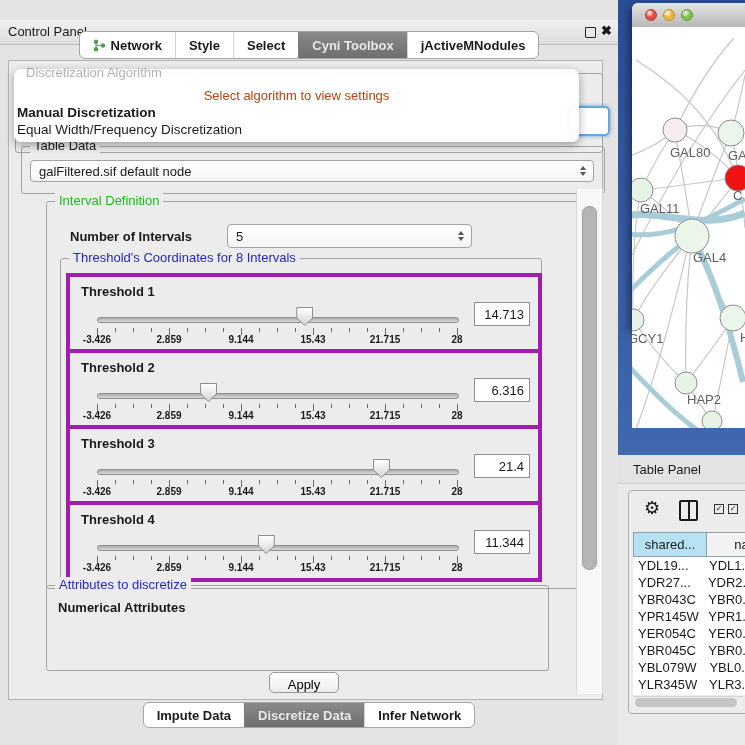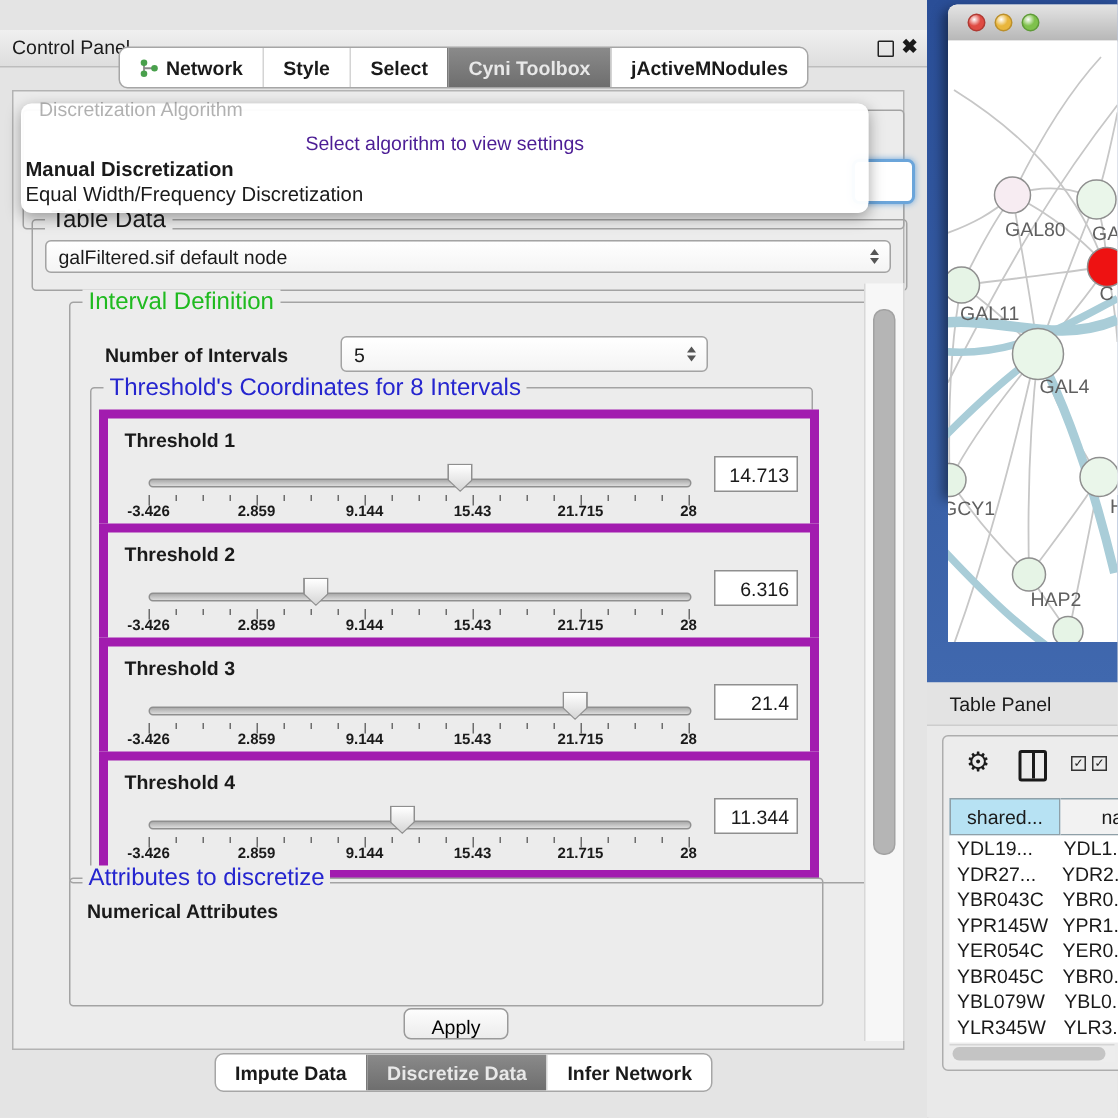--- a/index.html
+++ b/index.html
@@ -14,43 +14,43 @@
   #tabs-row{left:0;top:31px;width:618px;display:flex;justify-content:center;}
   .seg-group{display:flex;border:1px solid #a6a6a6;border-radius:6px;overflow:hidden;background:#fff;height:26px;align-items:stretch;}
   .seg-tab{display:flex;align-items:center;gap:5px;padding:4px 13px;font-size:13px;font-weight:700;border-left:1px solid #d4d4d4;white-space:nowrap;}
   .seg-tab:first-child{border-left:none;}
   .seg-tab.selected{background:linear-gradient(#8a8a8a,#6e6e6e);color:#e8e8e8;border-left-color:#7a7a7a;}
   #bottom-tabs-row{left:0;top:702px;width:618px;display:flex;justify-content:center;}
   #bottom-tabs-row .seg-group{height:24px;}
   
   #content{left:8px;top:60px;width:593px;height:638px;border:1px solid #b3b3b3;background:#ececec;}
   .groupbox{position:absolute;border:1px solid #a3a3a3;border-radius:3px;}
-  .grouplabel{position:absolute;top:-9px;left:8px;background:#ececec;padding:0 4px;font-size:16px;white-space:nowrap;}
+  .grouplabel{position:absolute;top:-9px;left:8px;background:#ececec;padding:0 4px;font-size:13px;white-space:nowrap;}
   .grouplabel.green{color:#1fba1f;}
   .grouplabel.blue{color:#2525cf;}
   .combo{position:absolute;background:linear-gradient(#ffffff,#f4f4f4);border:1px solid #a3a3a3;border-radius:4px;font-size:13px;display:flex;align-items:center;padding-left:8px;box-sizing:border-box;}
   .spinner{position:absolute;right:7px;top:50%;transform:translateY(-50%);display:flex;flex-direction:column;gap:2px;}
   .spinner .up{width:0;height:0;border-left:3.5px solid transparent;border-right:3.5px solid transparent;border-bottom:4px solid #555;}
   .spinner .down{width:0;height:0;border-left:3.5px solid transparent;border-right:3.5px solid transparent;border-top:4px solid #555;}
   
   #algo-group{left:6px;top:12px;width:586px;height:78px;}
   #algo-combo-behind{left:552px;top:32px;width:38px;height:26px;border-radius:5px;background:#fff;border:2px solid #6ba5da;box-shadow:0 0 4px #6ba5da;}
   #algo-popup{left:5px;top:8px;width:565px;height:73px;background:rgba(255,255,255,0.96);border-radius:7px;box-shadow:0 3px 10px rgba(0,0,0,0.35);z-index:5;}
   #algo-label-faded{left:17px;top:4px;font-size:13px;color:rgba(70,70,70,0.42);z-index:6;}
-  #popup-placeholder{left:0;right:0;top:19px;text-align:center;color:#4c1d95;font-size:13px;z-index:6;}
+  #popup-placeholder{left:0;right:0;top:19px;text-align:center;color:#c2410c;font-size:13px;z-index:6;}
   .popup-item{position:absolute;left:3px;font-size:13.5px;z-index:6;white-space:nowrap;}
   
   #tabledata-group{left:12px;top:85px;width:582px;height:46px;}
   #tabledata-combo{left:8px;top:13px;width:564px;height:22px;}
   
   #interval-group{left:37px;top:140px;width:501px;height:386px;padding-left:44px;}
   #num-intervals-label{left:23px;top:27px;font-size:13px;font-weight:700;}
   #num-intervals-combo{left:180px;top:22px;width:245px;height:24px;}
   #thr-group{left:13px;top:56px;width:480px;height:322px;}
-  .thr-panel{position:absolute;left:5px;width:468px;height:73px;border:6px solid #a21caf;background:#ececec;}
+  .thr-panel{position:absolute;left:5px;width:468px;height:73px;border:4px solid #a21caf;background:#ececec;}
   .thr-title{position:absolute;left:11px;top:7px;font-size:13px;font-weight:700;}
   .thr-track{position:absolute;left:27px;top:40px;width:360px;height:4px;border-radius:3px;background:linear-gradient(#ababab,#dcdcdc);border:1px solid #8f8f8f;}
   .thr-thumb-outer{position:absolute;width:17px;height:19px;top:30px;background:#8f8f8f;
      clip-path:polygon(0 0,100% 0,100% 58%,50% 100%,0 58%);}
   .thr-thumb-inner{position:absolute;left:1px;top:1px;width:15px;height:17px;background:linear-gradient(#ffffff,#d6d6d6);
      clip-path:polygon(0 0,100% 0,100% 58%,50% 100%,0 58%);}
   .tick{position:absolute;width:1px;background:#6d6d6d;top:51px;}
   .tick-label{position:absolute;top:57px;transform:translateX(-50%);font-size:10px;font-weight:700;white-space:nowrap;}
   .thr-value{position:absolute;left:404px;top:25px;width:56px;height:24px;background:#fff;border:1px solid #8f8f8f;
      font-size:13px;text-align:right;line-height:24px;padding-right:5px;box-sizing:border-box;}

